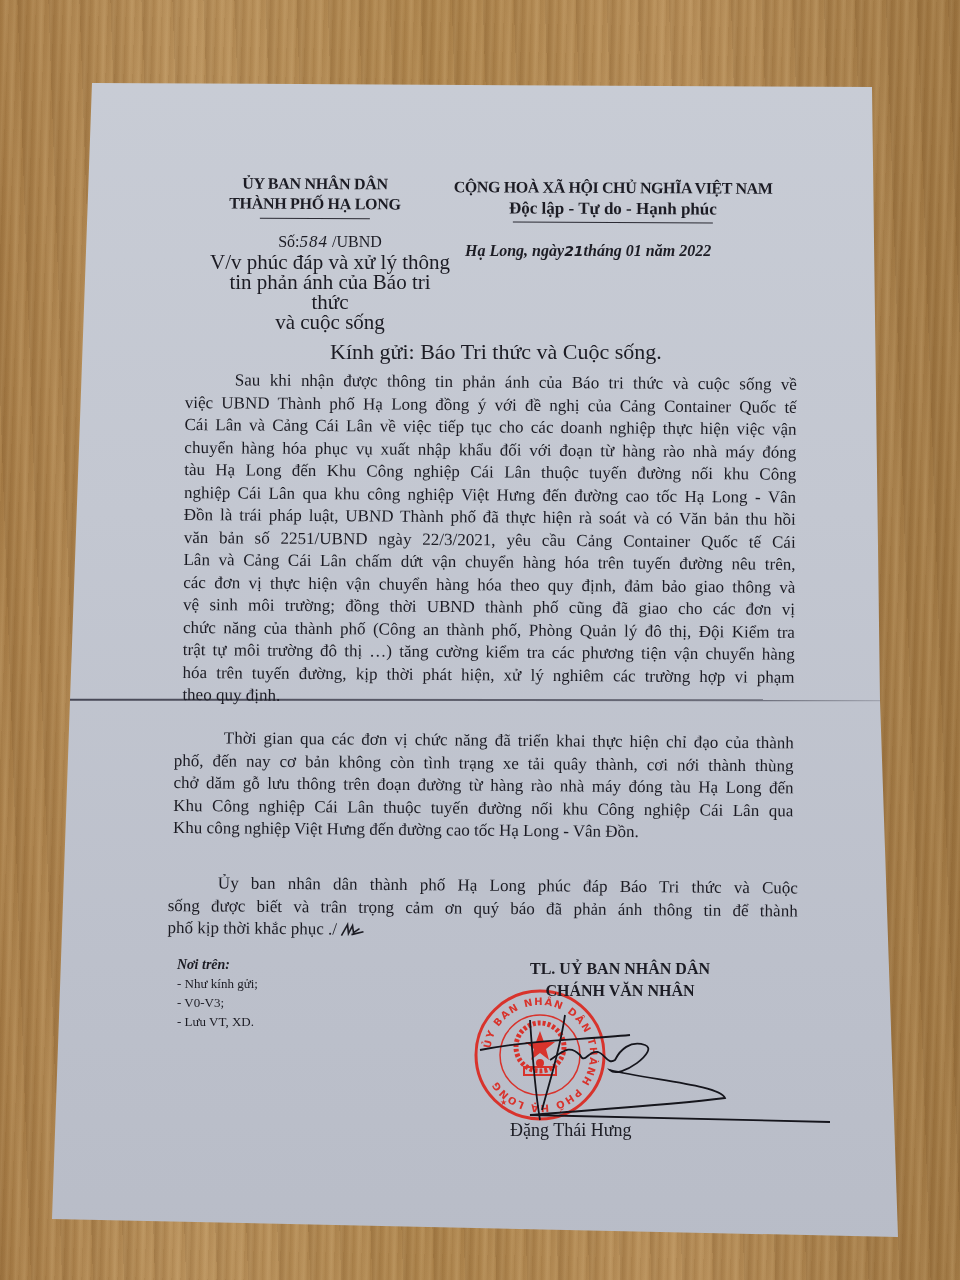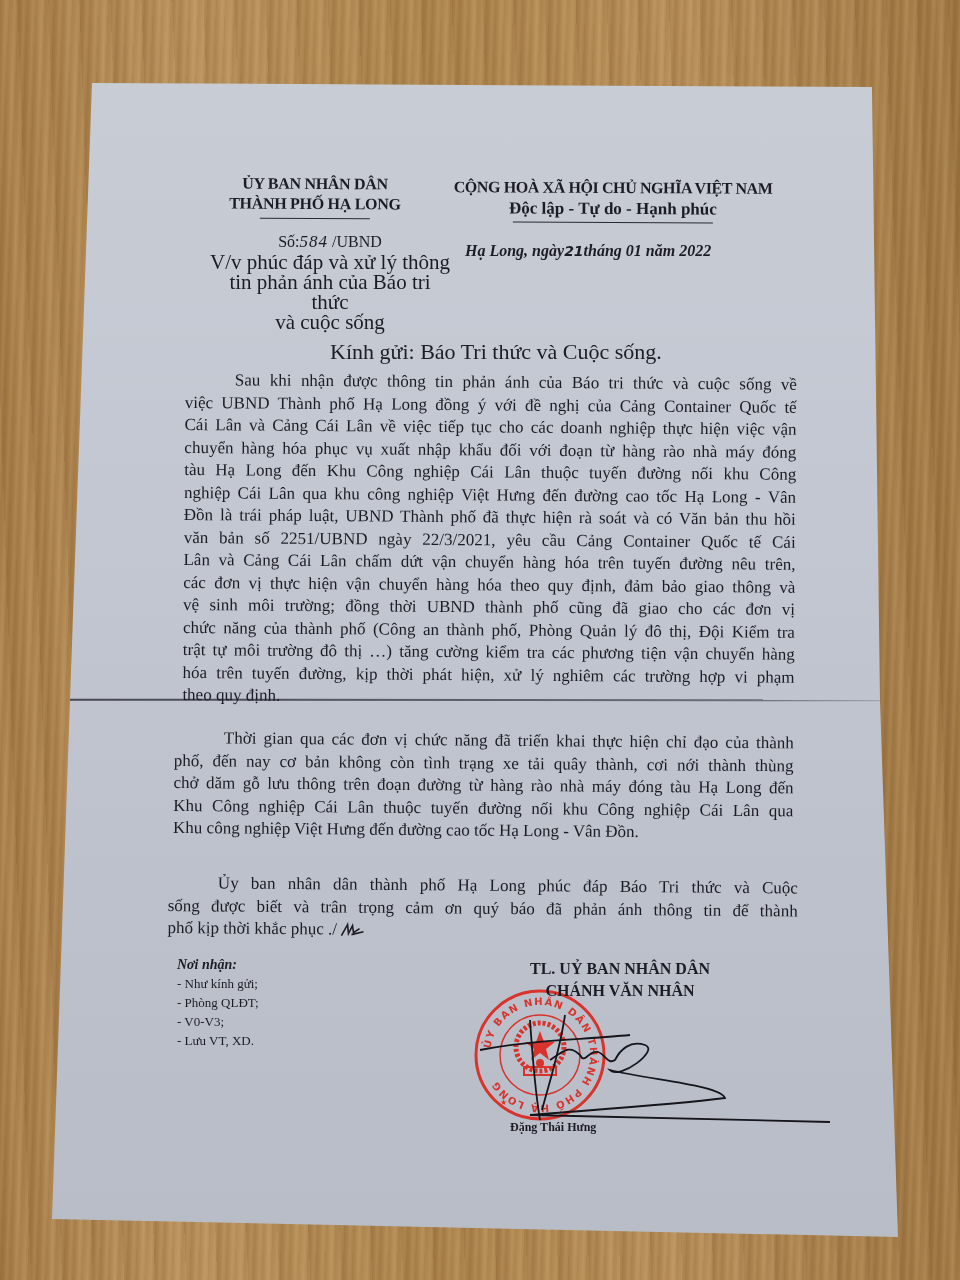--- a/index.html
+++ b/index.html
@@ -47,21 +47,21 @@
   .p1 .ln.last { text-align-last: left; }
   .p2 { left: 174px; top: 727px; width: 620px; }
   .p3 { left: 168px; top: 872px; width: 630px; }
   .indent { padding-left: 50px; }
 
   .recip { left: 177px; top: 955px; width: 260px; font-size: 13px; line-height: 19px; }
   .recip .title { font-weight: bold; font-style: italic; font-size: 14px; }
 
   .sig-block { left: 470px; top: 958px; width: 300px; }
   .sig-block .l1, .sig-block .l2 { font-weight: bold; font-size: 16px; line-height: 22px; }
-  .sig-name { left: 510px; top: 1120px; width: 200px; font-weight: bold; font-size: 12px; }
+  .sig-name { left: 510px; top: 1120px; width: 200px; font-weight: normal; font-size: 18px; }
 
   .stamp { position: absolute; left: 472px; top: 987px; width: 136px; height: 136px; }
   .signature { position: absolute; left: 470px; top: 1010px; width: 360px; height: 120px; }
 </style>
 </head>
 <body>
 
 <div class="paper"></div>
 <div class="fold"></div>
 
@@ -120,23 +120,22 @@
 
 <div class="para ink p3" style="transform: rotate(0.5deg); transform-origin: left top;">
   <span class="ln indent">Ủy ban nhân dân thành phố Hạ Long phúc đáp Báo Tri thức và Cuộc</span>
   <span class="ln">sống được biết và trân trọng cảm ơn quý báo đã phản ánh thông tin để thành</span>
   <span class="ln" style="text-align-last:left;"><span>phố kịp thời khắc phục ./</span><svg width="26" height="18" viewBox="0 0 26 18" style="vertical-align:-4px;margin-left:2px;">
         <path d="M2 15 L8 4 L9 13 L13 5 L14 12 L20 8 M12 14 L24 11" stroke="#1c1c24" stroke-width="1.6" fill="none"></path>
       </svg></span>
 </div>
 
 <div class="abs ink recip">
-  <div class="title">Nơi nhận:</div>
+  <div class="title">Nơi trên:</div>
   <div>- Như kính gửi;</div>
-  <div>- Phòng QLĐT;</div>
   <div>- V0-V3;</div>
   <div>- Lưu VT, XD.</div>
 </div>
 
 <svg class="stamp" viewBox="0 0 136 136">
   <defs>
     <path id="ringpath" d="M68,68 m-50,0 a50,50 0 1,1 100,0 a50,50 0 1,1 -100,0"></path>
   </defs>
   <circle cx="68" cy="68" r="64" fill="none" stroke="#d8332c" stroke-width="3"></circle>
   <circle cx="68" cy="68" r="40" fill="none" stroke="#d8332c" stroke-width="1.5"></circle>

